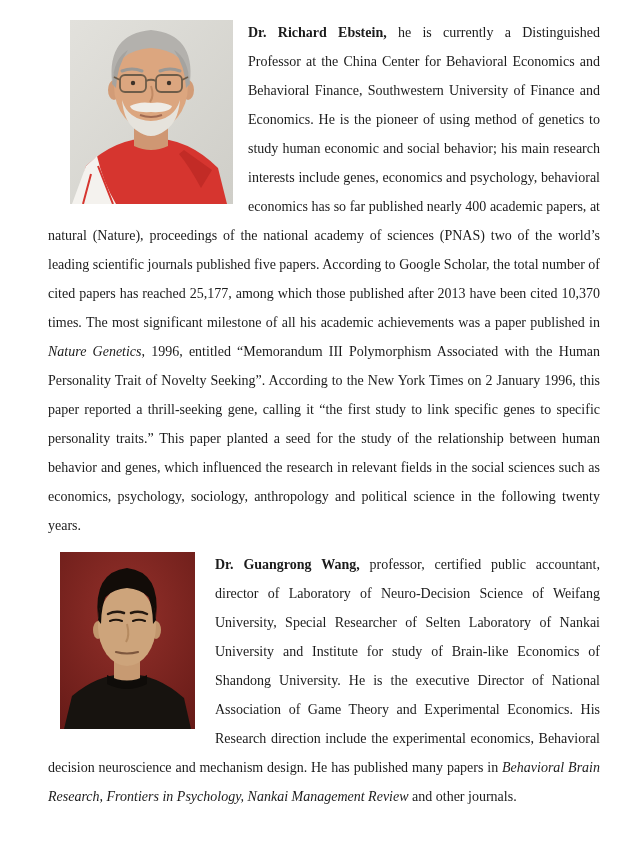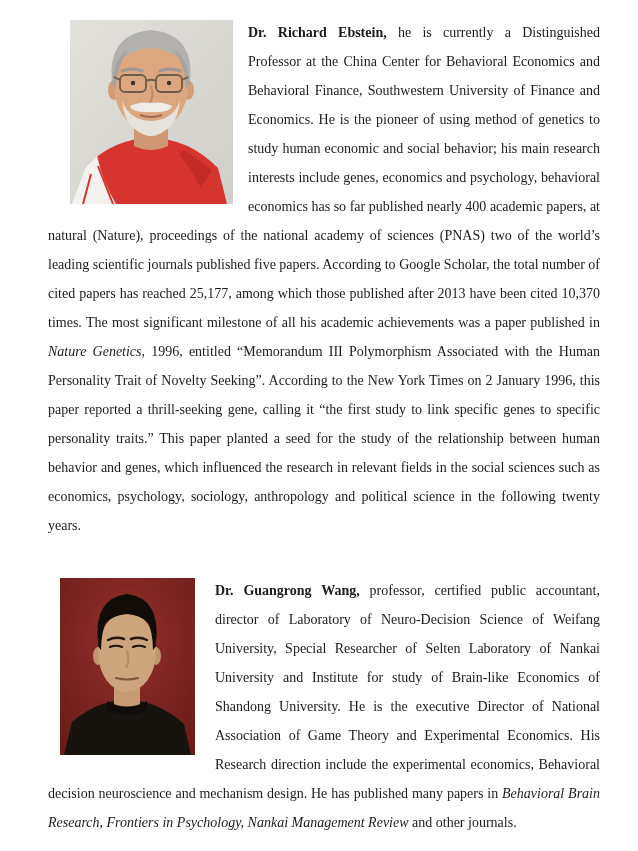--- a/index.html
+++ b/index.html
@@ -15,21 +15,21 @@
     font-size: 14px;
     line-height: 29px;
     color: #1b1b1b;
     overflow: hidden;
   }
   p.bio {
     margin: 0;
     text-align: justify;
   }
   p.bio + p.bio {
-    margin-top: 36px;
+    margin-top: 10px;
     clear: both;
   }
   .photo {
     float: left;
     display: block;
   }
   .photo svg { display: block; width: 100%; height: 100%; }
   .photo-ebstein {
     width: 163px; height: 184px;
     margin: 2px 15px 6px 22px;

